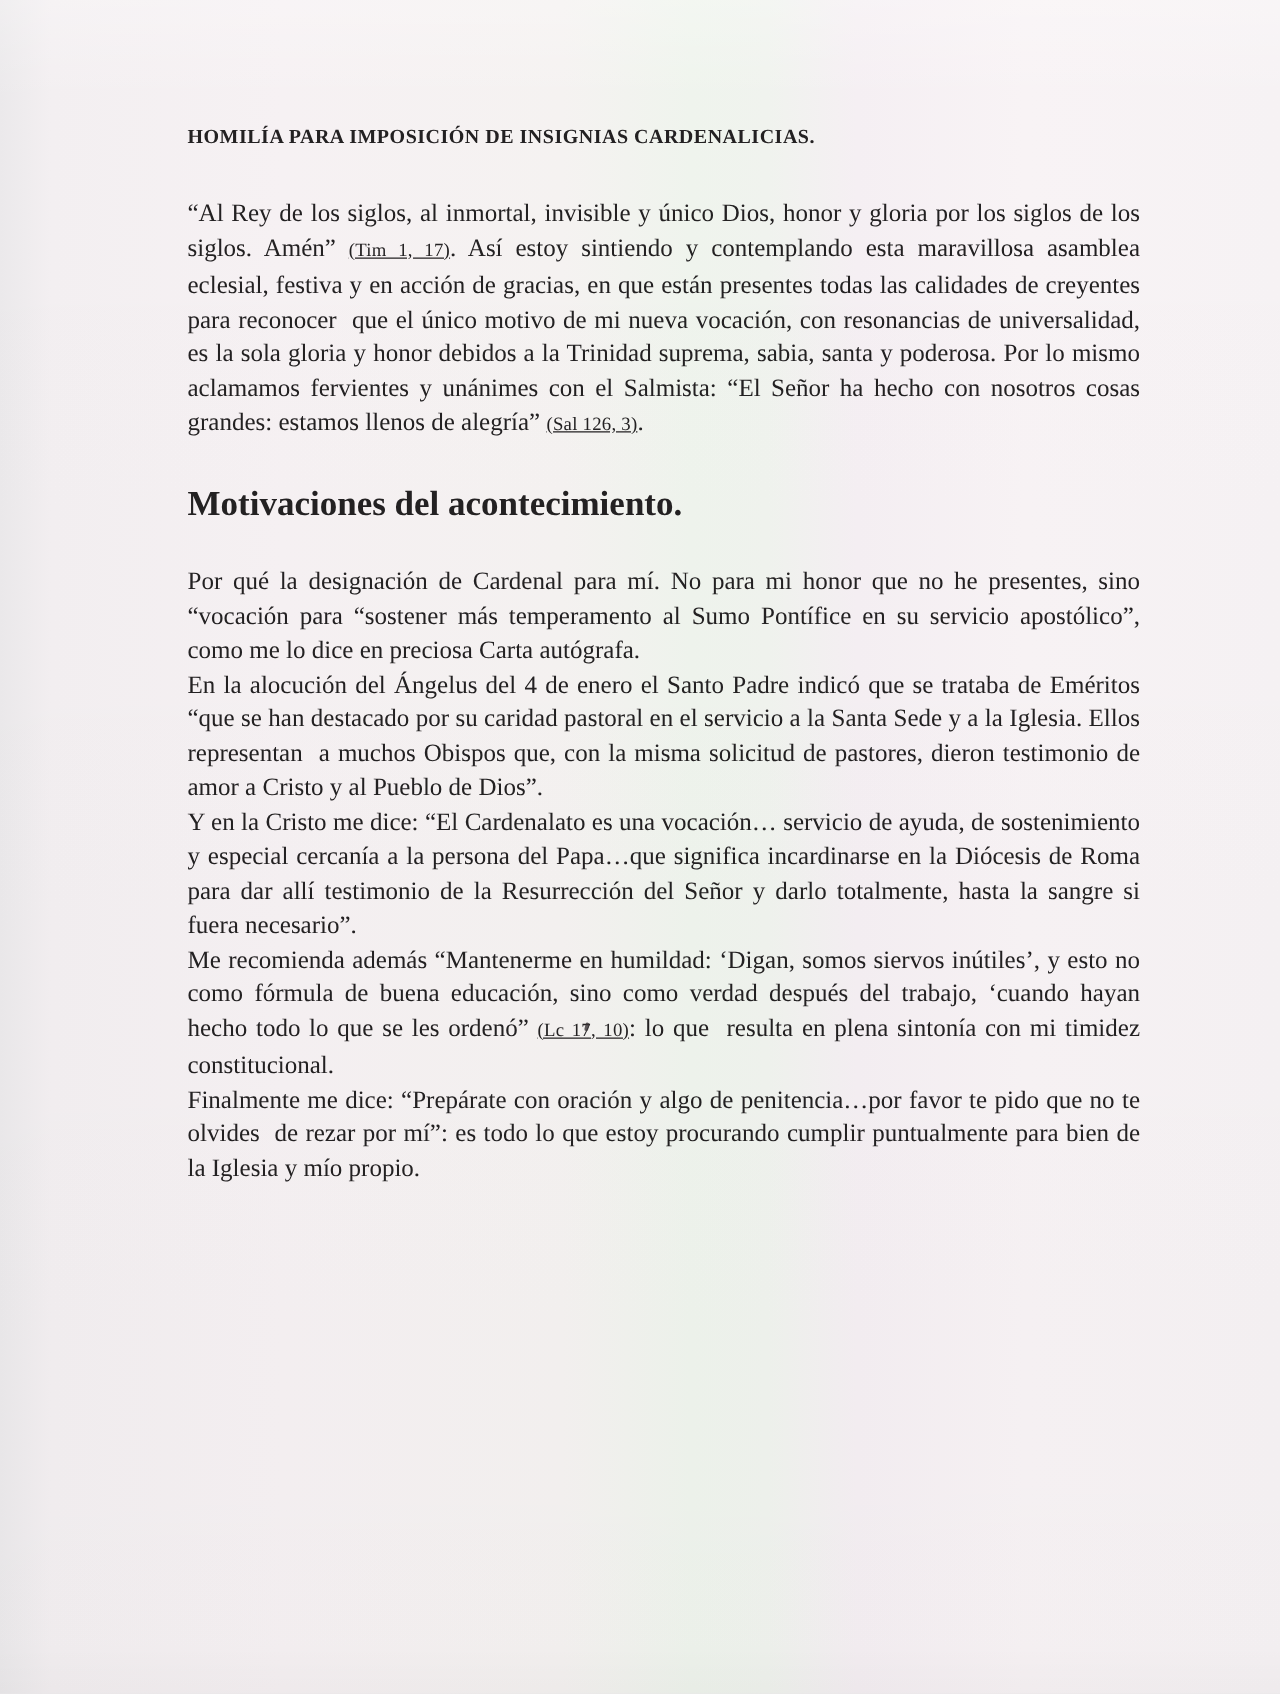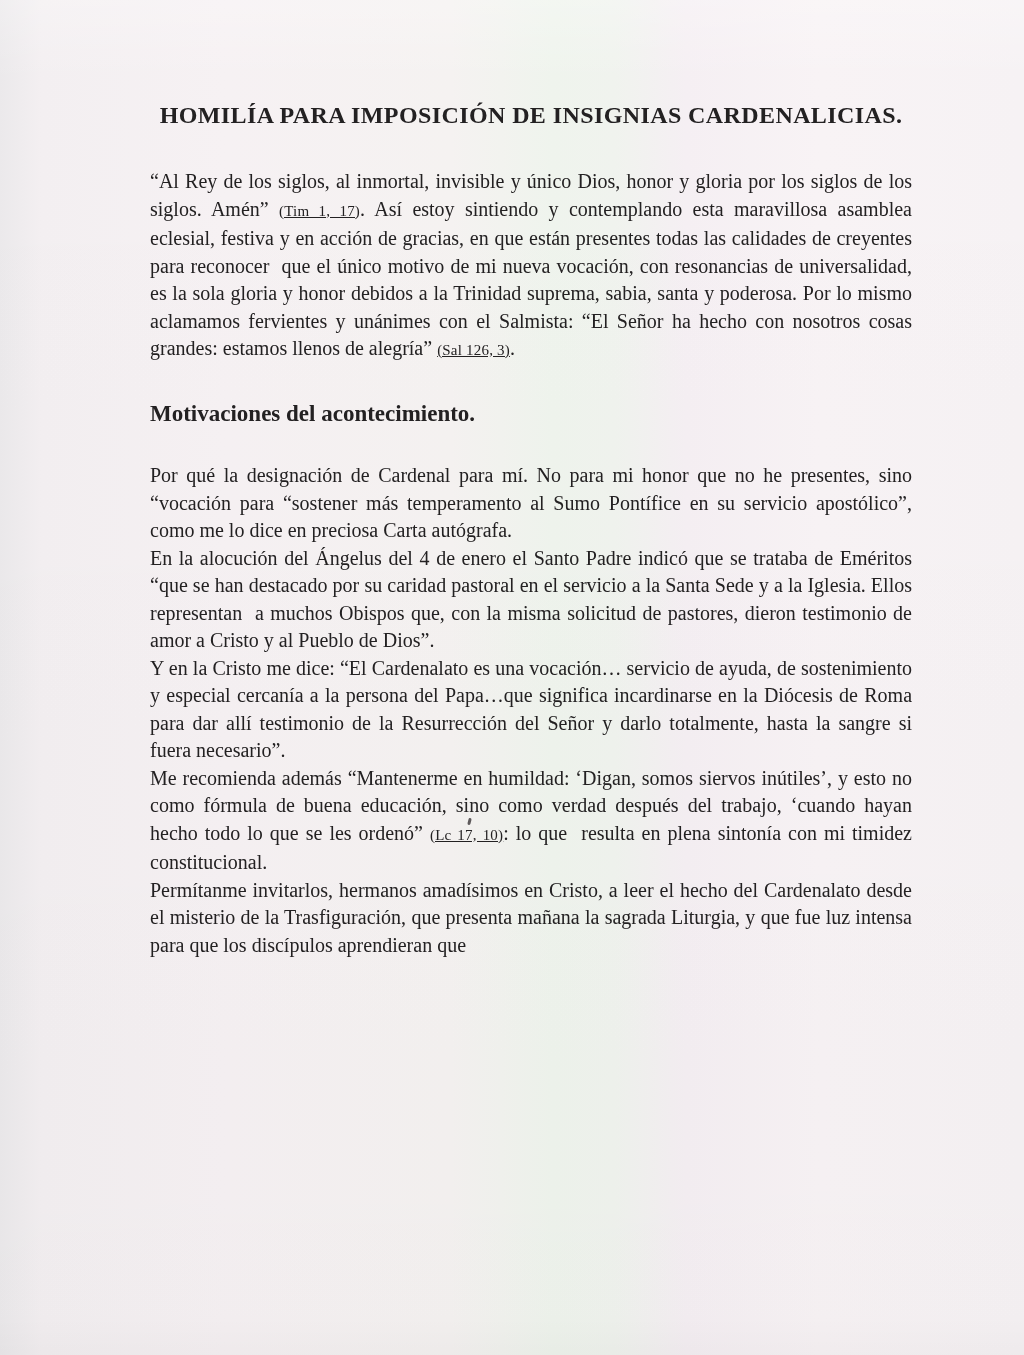--- a/index.html
+++ b/index.html
@@ -32,35 +32,35 @@
   }
   .content {
     position: absolute;
     left: 150px;
     top: 100px;
     width: 762px;
     font-family: "Liberation Serif", "DejaVu Serif", serif;
     color: var(--ink, #232122);
   }
   .doc-title {
-    font-size: 24px;
+    font-size: 16px;
     font-weight: bold;
     letter-spacing: 0.4px;
-    text-align: center;
+    text-align: left;
     line-height: 1.25;
     margin: 0 0 38px 0;
   }
   .para {
     font-size: 20px;
     line-height: 27.5px;
     text-align: justify;
     margin: 0;
   }
   .heading {
-    font-size: 23px;
+    font-size: 28px;
     font-weight: bold;
     margin: 35px 0 35px 0;
     line-height: 27.5px;
     text-align: left;
   }
   .cite {
     font-size: 15px;
     letter-spacing: 0.2px;
     text-decoration: underline;
   }
@@ -85,17 +85,17 @@
 <div class="scan-page" style="--ink: #232122;">
   <div class="content">
     <h1 class="doc-title">HOMILÍA PARA IMPOSICIÓN DE INSIGNIAS CARDENALICIAS.</h1>
     <div>
         <p class="para"><span>“Al Rey de los siglos, al inmortal, invisible y único Dios, honor y gloria por los siglos de los siglos. Amén” </span><span class="cite">(Tim 1, 17)</span><span>. Así estoy sintiendo y contemplando esta maravillosa asamblea eclesial, festiva y en acción de gracias, en que están presentes todas las calidades de creyentes para reconocer&nbsp; que el único motivo de mi nueva vocación, con resonancias de universalidad, es la sola gloria y honor debidos a la Trinidad suprema, sabia, santa y poderosa. Por lo mismo aclamamos fervientes y unánimes con el Salmista: “El Señor ha hecho con nosotros cosas grandes: estamos llenos de alegría” </span><span class="cite">(Sal 126, 3)</span><span>.</span></p>
         <h2 class="heading">Motivaciones del acontecimiento.</h2>
         <p class="para"><span>Por qué la designación de Cardenal para mí. No para mi honor que no he presentes, sino </span><span class="italic">“vocación</span><span> para “sostener más temperamento al Sumo Pontífice en su servicio apostólico”, como me lo dice en preciosa Carta autógrafa.</span></p>
         <p class="para"><span>En la alocución del Ángelus del 4 de enero el Santo Padre indicó que se trataba de </span><span class="italic">Eméritos “que se han destacado por su caridad pastoral</span><span> en el servicio a la Santa Sede y a la Iglesia. Ellos representan&nbsp; a muchos Obispos que, con la misma solicitud de pastores, dieron testimonio de amor a Cristo y al Pueblo de Dios”.</span></p>
         <p class="para"><span>Y en la Cristo me dice: “El Cardenalato es una vocación… </span><span class="italic">servicio de ayuda, de sostenimiento y especial cercanía a la persona del Papa</span><span>…que significa incardinarse en la Diócesis de Roma para dar allí testimonio de la Resurrección del Señor y darlo totalmente, hasta la sangre si fuera necesario”.</span></p>
         <p class="para"><span>Me recomienda además “Mantenerme en humildad: ‘Digan, somos siervos inútiles’, y esto no como fórmula de buena educación, sino como verdad después del trabajo, ‘cuando hayan hecho todo lo que se les ordenó” </span><span class="cite">(Lc 17, 10)</span><span>: lo que&nbsp; resulta en plena sintonía con mi timidez constitucional.</span></p>
-        <p class="para"><span>Permítanme invitarlos, hermanos amadísimos en Cristo, a leer el hecho del Cardenalato desde el misterio de la Trasfiguración, que presenta mañana la sagrada Liturgia, y que fue luz intensa para que los discípulos aprendieran que</span></p>
+        <p class="para"><span>Finalmente me dice: “Prepárate con oración y algo de penitencia…por favor te pido que no te olvides&nbsp; de rezar por mí”: es todo lo que estoy procurando cumplir puntualmente para bien de la Iglesia y mío propio.</span></p>
       </div>
   </div>
   <div class="speck"></div>
 </div>
 
 </body></html>

